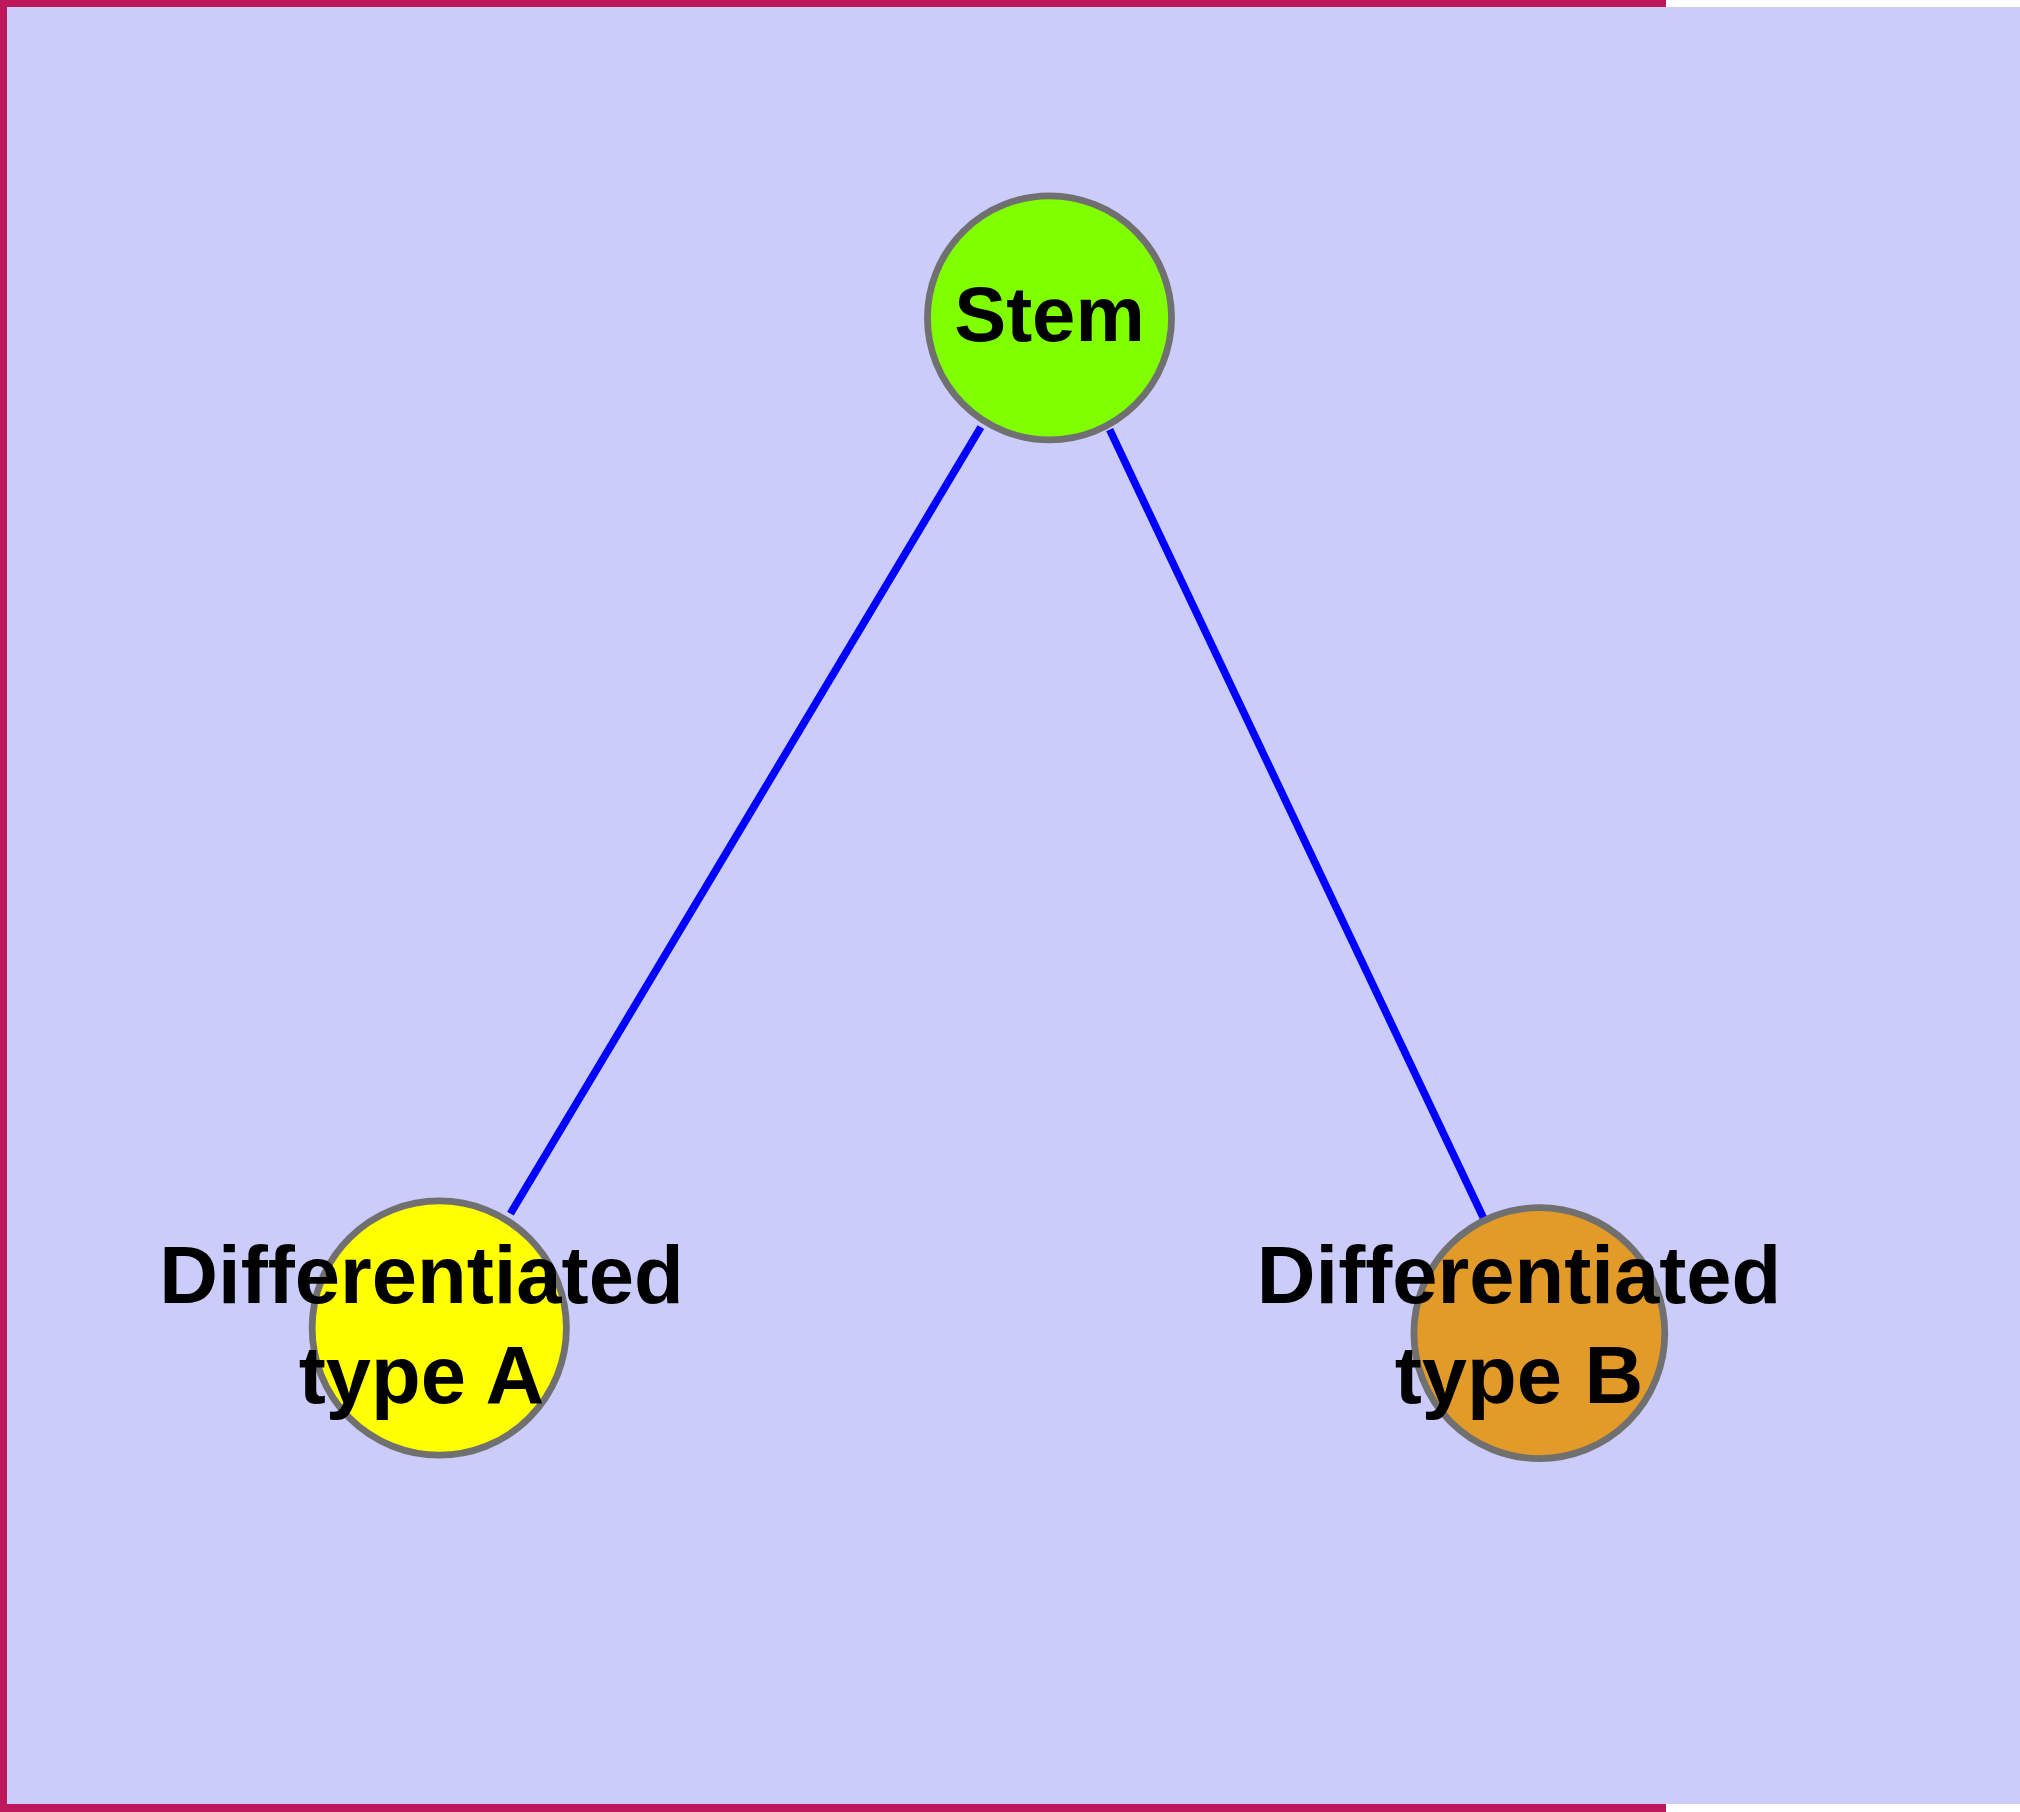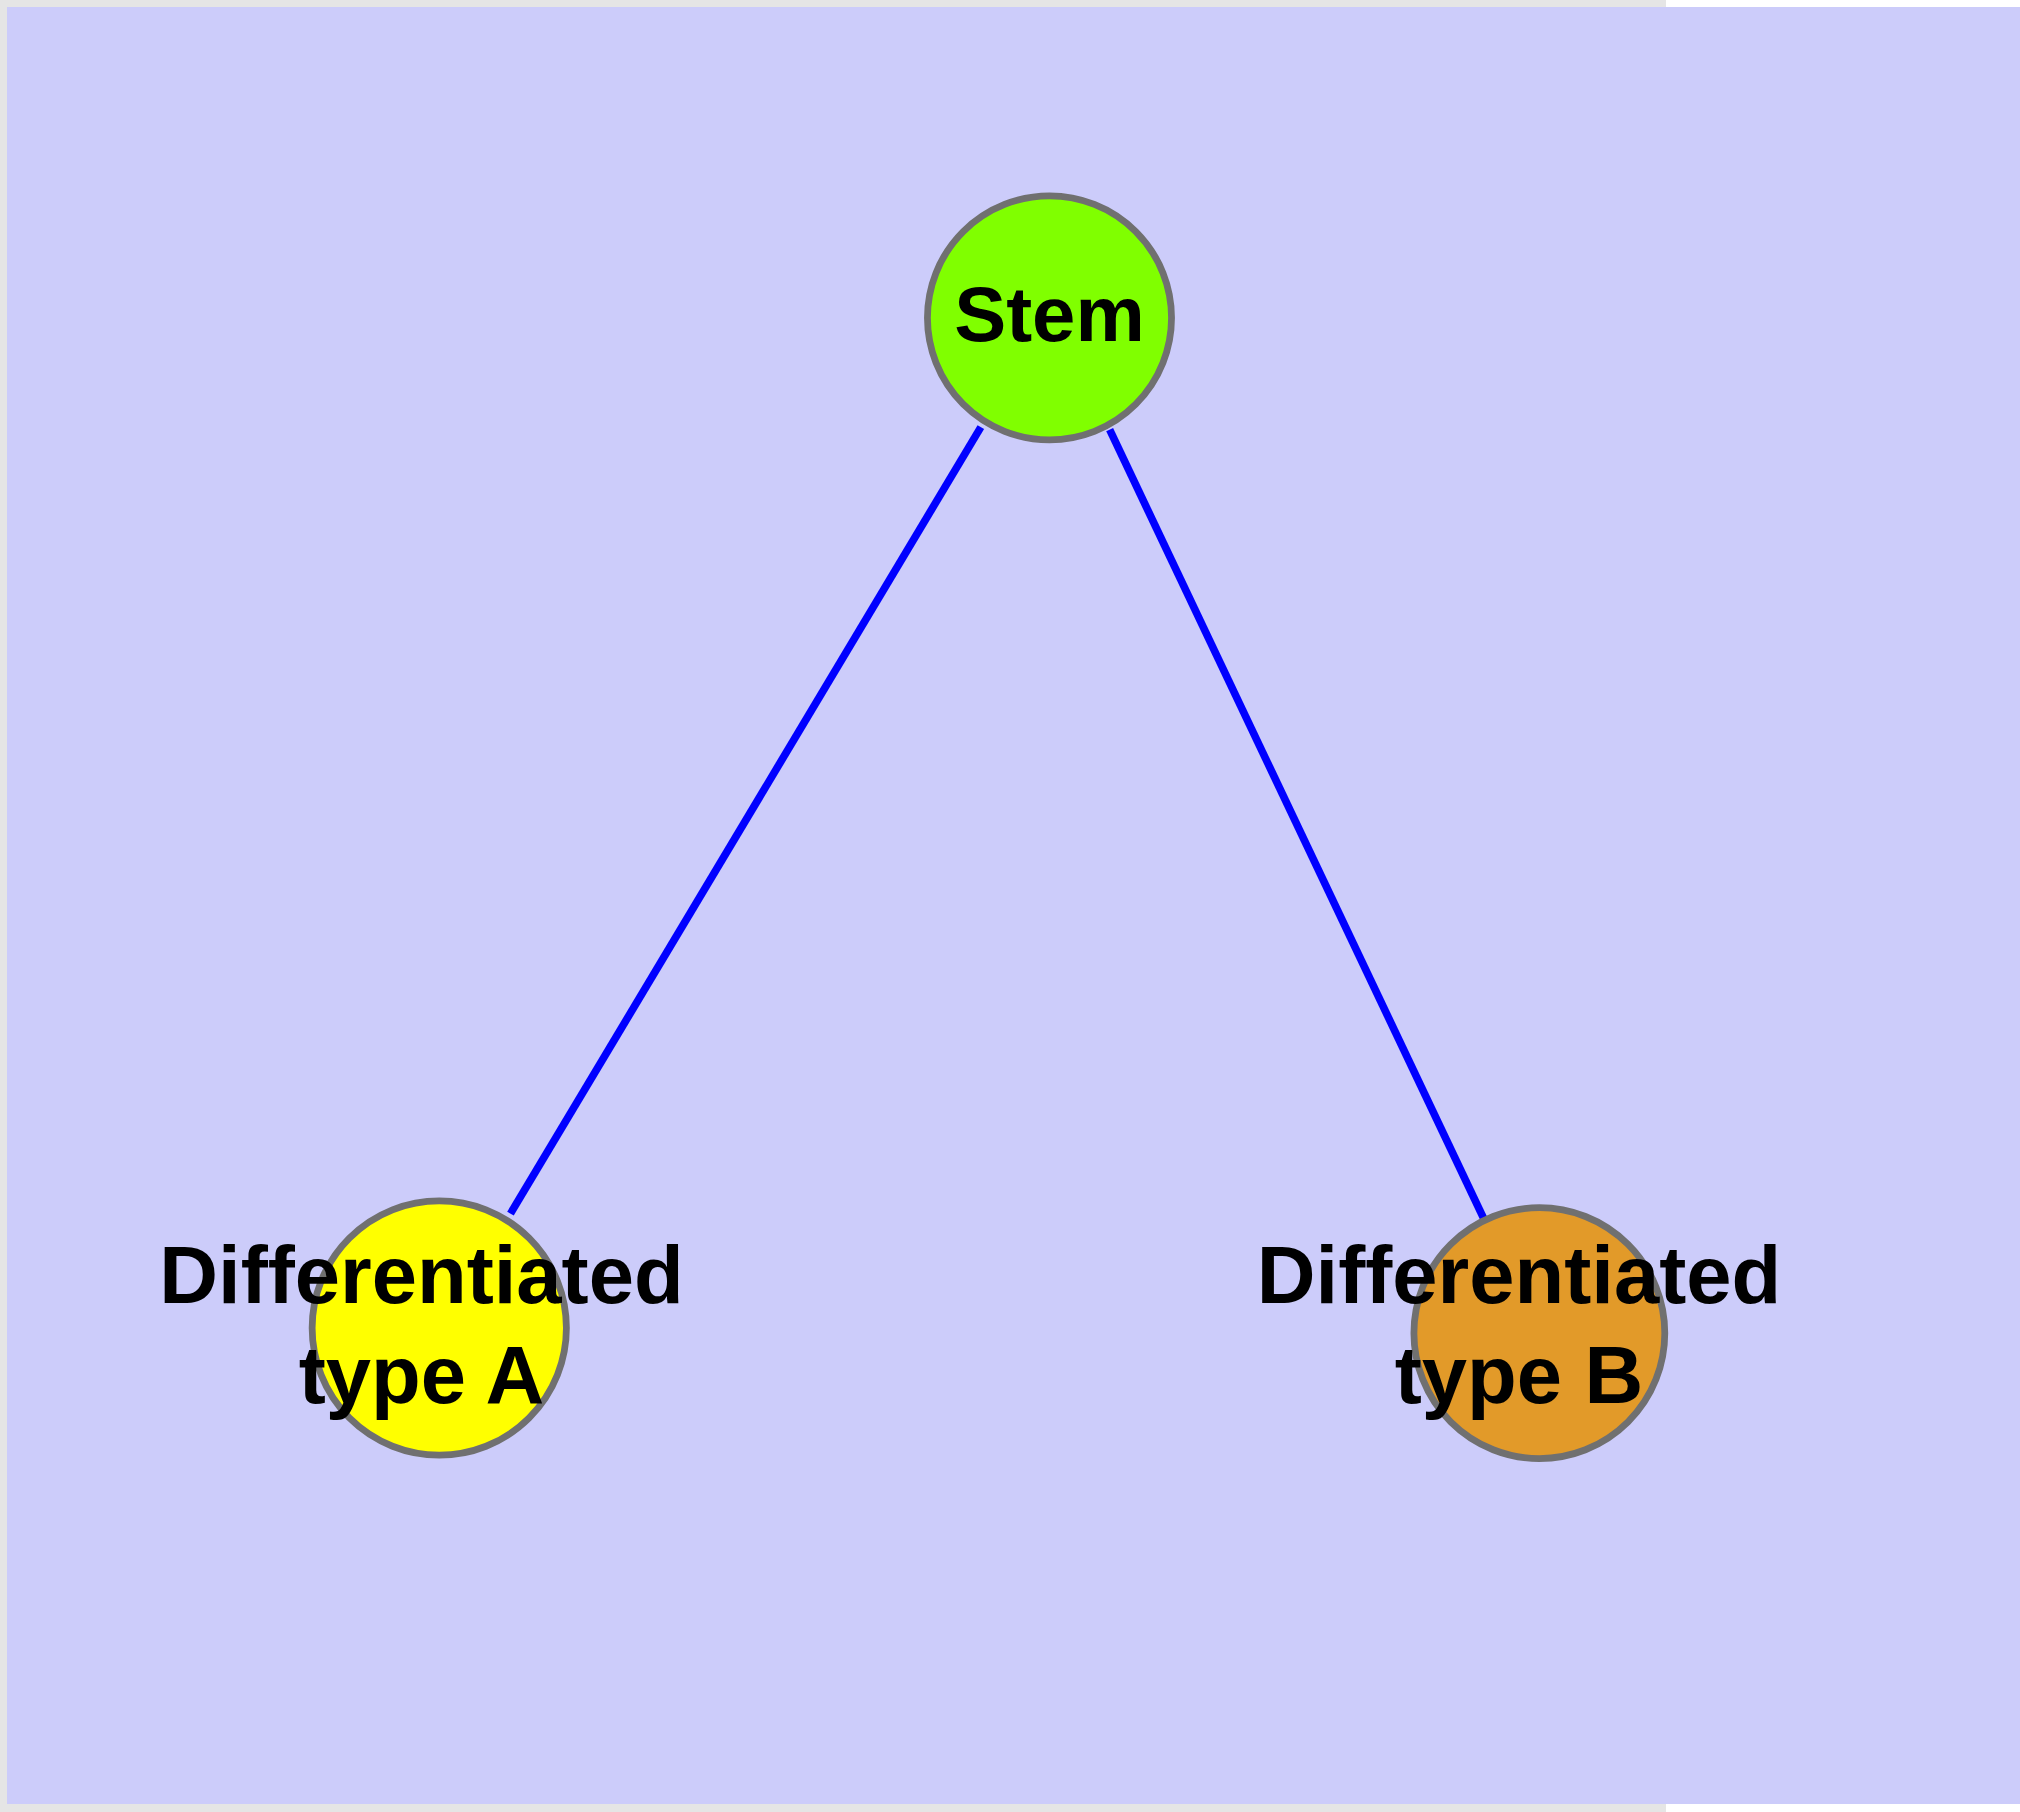--- a/index.html
+++ b/index.html
@@ -11,21 +11,21 @@
   body {
     width: 2021px;
     height: 1812px;
     overflow: hidden;
     font-family: "Liberation Sans", sans-serif;
   }
   #stage {
     position: relative;
     width: 1666px;
     height: 1812px;
-    background: #e5e5e5;
+    background: #be185d;
   }
   #canvas-panel {
     position: absolute;
     left: 6.8px;
     top: 6.8px;
     width: 2014px;
     height: 1797px;
     background: #ccccfa;
   }
   #graph-svg {

